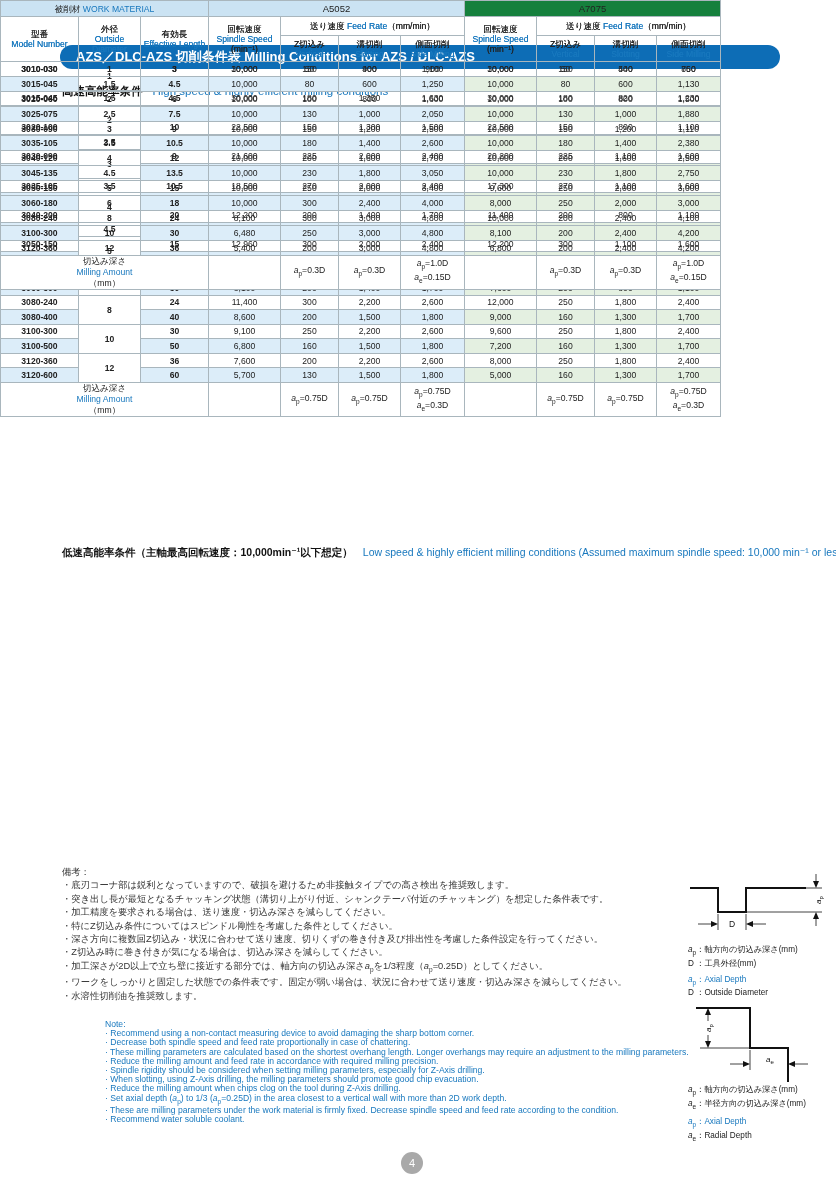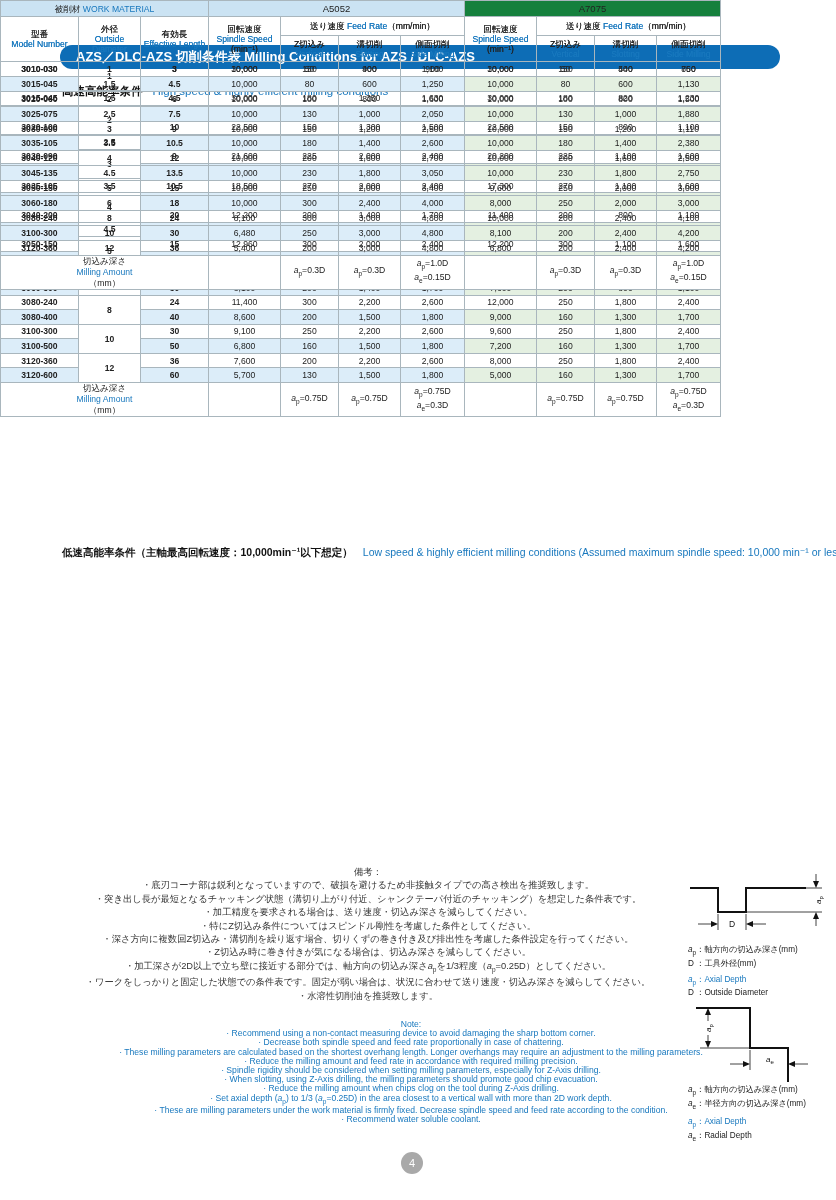--- a/index.html
+++ b/index.html
@@ -26,21 +26,21 @@
   .r2 th{height:18px;}
   .r3 th{height:25px;}
   #t1 tbody td{height:13.6px;}
   #t2 tbody td{height:13.9px;}
   .b{font-weight:bold;}
   .sb{background:#dcedf9;}
   .sg{background:#e4f0e1;}
   tr.amt td{height:40px;background:#fff;line-height:11px;}
   sub{font-size:6.5px;}
   .sub i{font-style:italic;}
-  .notes{position:absolute;left:52px;width:632px;text-align:center;}
+  .notes{position:absolute;left:62px;width:632px;}
   #notesjp{top:866px;font-size:9.3px;line-height:13.4px;color:#333;}
   #notesen{top:1020px;font-size:8.6px;line-height:9.2px;color:#1878be;margin-left:43px;}
   .note-line{white-space:nowrap;}
   .diag{position:absolute;left:688px;width:150px;}
   #diag1{top:872px;}
   #diag2{top:1002px;}
   .dlab{font-size:8.2px;line-height:11px;color:#222;}
   .dlab.enb{color:#1878be;margin-top:5px;}
   .pagenum{position:absolute;left:401px;top:1152px;width:22px;height:22px;border-radius:50%;
            background:#a9a9a9;color:#fff;font-size:11px;line-height:22px;text-align:center;}
@@ -617,21 +617,21 @@
       </table>
   </div>
 
   <div class="notes" id="notesjp">
     <div class="note-line">備考：</div>
     <div>
         <div class="note-line">・底刃コーナ部は鋭利となっていますので、破損を避けるため非接触タイプでの高さ検出を推奨致します。</div>
         <div class="note-line">・突き出し長が最短となるチャッキング状態（溝切り上がり付近、シャンクテーパ付近のチャッキング）を想定した条件表です。</div>
         <div class="note-line">・加工精度を要求される場合は、送り速度・切込み深さを減らしてください。</div>
         <div class="note-line">・特にZ切込み条件についてはスピンドル剛性を考慮した条件としてください。</div>
-        <div class="note-line">・深さ方向に複数回Z切込み・溝切削を繰り返す場合、切りくずの巻き付き及び排出性を考慮した条件設定を行ってください。</div>
+        <div class="note-line">・深さ方向に複数回Z切込み・状況に合わせて送り速度、切りくずの巻き付き及び排出性を考慮した条件設定を行ってください。</div>
         <div class="note-line">・Z切込み時に巻き付きが気になる場合は、切込み深さを減らしてください。</div>
         <div class="note-line">・加工深さが2D以上で立ち壁に接近する部分では、軸方向の切込み深さ<span class="sub"><i>a</i><sub>p</sub></span>を1/3程度（<span class="sub"><i>a</i><sub>p</sub></span>=0.25D）としてください。</div>
         <div class="note-line">・ワークをしっかりと固定した状態での条件表です。固定が弱い場合は、状況に合わせて送り速度・切込み深さを減らしてください。</div>
         <div class="note-line">・水溶性切削油を推奨致します。</div>
       </div>
   </div>
 
   <div class="notes" id="notesen">
     <div class="note-line">Note:</div>
     <div>

